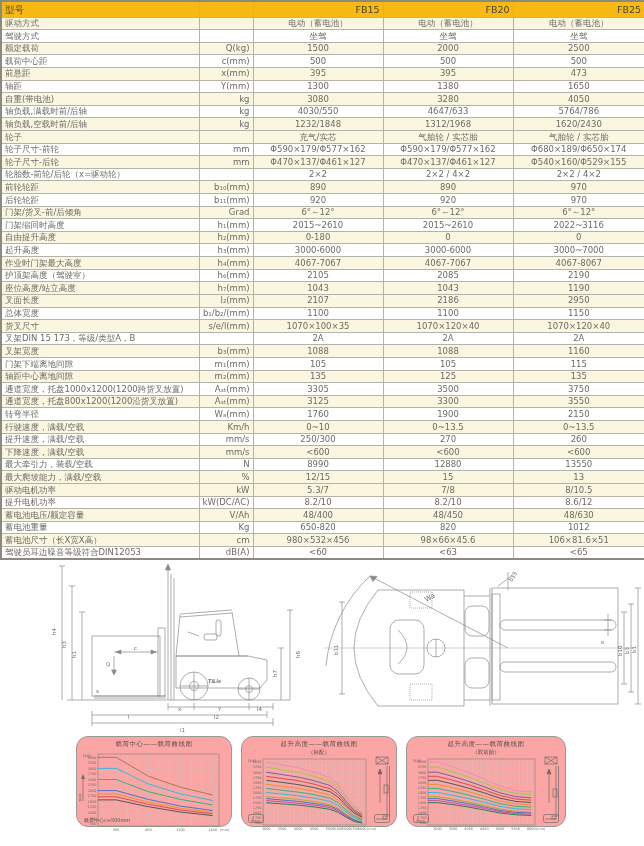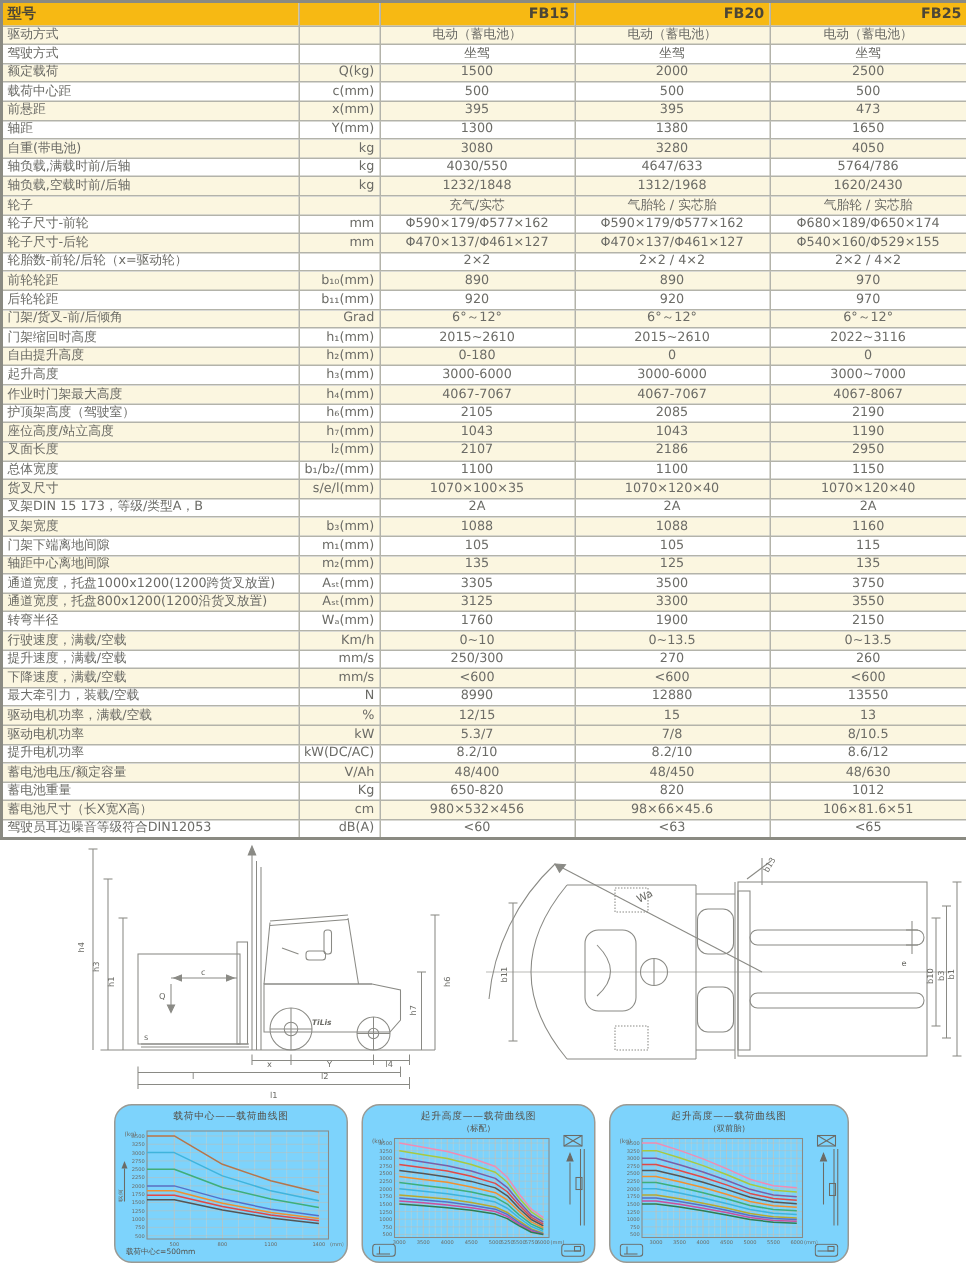--- a/index.html
+++ b/index.html
@@ -5,35 +5,35 @@
   * { margin:0; padding:0; box-sizing:border-box; }
   html,body { background:#fff; }
   body { font-family:"DejaVu Sans","Liberation Sans",sans-serif; }
   .sheet { position:relative; width:644px; height:846px; background:#fff; overflow:hidden; }
 
   
   table.spec { position:absolute; left:0; top:0; width:644px; border-collapse:collapse; table-layout:fixed;
                border:2px solid #8a8a82; }
   table.spec td, table.spec th { border:1px solid #b3b3aa; font-size:8.5px; line-height:1; height:12.62px;
                padding:0 3px; color:#6b6b66; overflow:hidden; white-space:nowrap; }
-  table.spec th { background:#f7b913; color:#4c4636; font-size:9.5px; font-weight:bold; height:16px; text-align:left; }
+  table.spec th { background:#f7b913; color:#4c4636; font-size:9.5px; font-weight:normal; height:16px; text-align:left; }
   table.spec th.model { text-align:right; }
   td.lbl { text-align:left; }
   td.unit { text-align:right; }
   td.val { text-align:center; }
   tr.cream td { background:#fbf6e0; }
   tr.plain td { background:#ffffff; }
 
   
   .drawing { position:absolute; }
   svg text { font-family:"DejaVu Sans","Liberation Sans",sans-serif; }
 
   
-  .panel { position:absolute; top:736px; height:106px; border:1px solid #9a9a94; border-radius:12px;
-           background:#7dd3fc; }
+  .panel { position:absolute; top:736px; height:91px; border:1px solid #9a9a94; border-radius:12px;
+           background:#fca5a5; }
   .panel .ttl { text-align:center; font-size:6.5px; color:#55514a; margin-top:3px; letter-spacing:0.5px; }
   .panel .sub { text-align:center; font-size:5.5px; color:#55514a; }
   .panel .note { position:absolute; left:7px; bottom:3px; font-size:5px; color:#55514a; }
   .panel svg.plot { position:absolute; left:4px; }
   .deco { position:absolute; }
 </style>
 </head>
 <body>
 
 <div class="sheet">
@@ -302,21 +302,21 @@
           <td class="val">&lt;600</td>
         </tr>
         <tr class="plain">
           <td class="lbl">最大牵引力，装载/空载</td>
           <td class="unit">N</td>
           <td class="val">8990</td>
           <td class="val">12880</td>
           <td class="val">13550</td>
         </tr>
         <tr class="cream">
-          <td class="lbl">驱动电机功率，满载/空载</td>
+          <td class="lbl">最大爬坡能力，满载/空载</td>
           <td class="unit">%</td>
           <td class="val">12/15</td>
           <td class="val">15</td>
           <td class="val">13</td>
         </tr>
         <tr class="cream">
           <td class="lbl">驱动电机功率</td>
           <td class="unit">kW</td>
           <td class="val">5.3/7</td>
           <td class="val">7/8</td>

